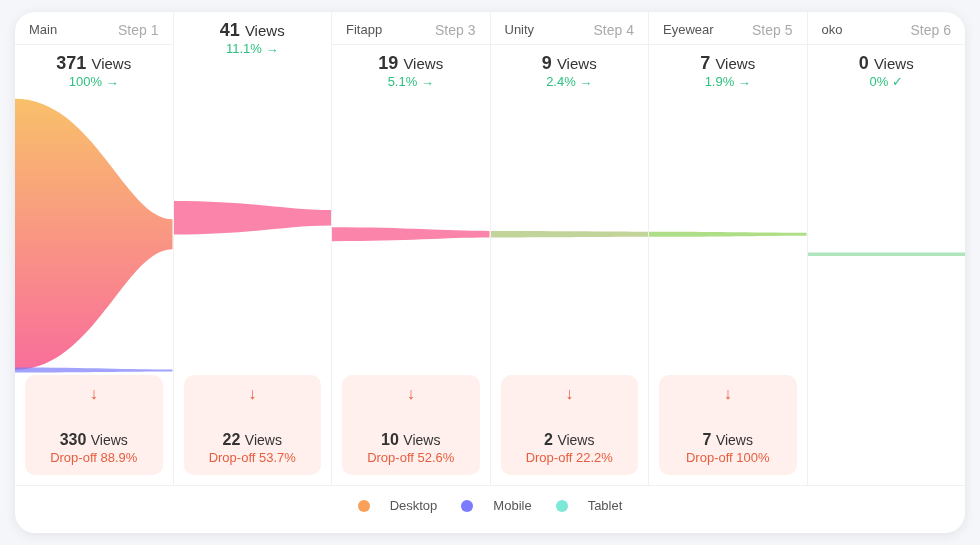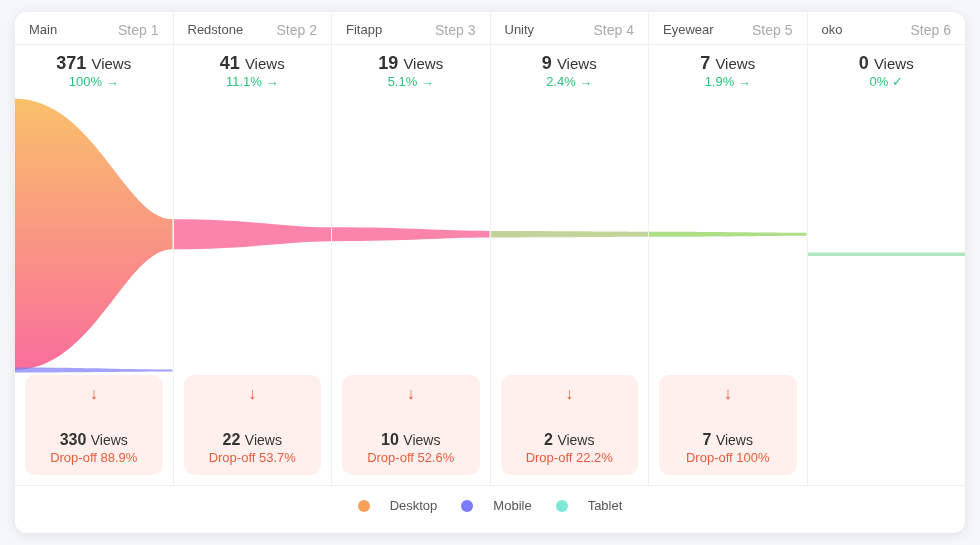--- a/index.html
+++ b/index.html
@@ -7,21 +7,21 @@
       font-family: -apple-system, BlinkMacSystemFont, 'Segoe UI', sans-serif;
       background: #f5f6fa;
       display: flex;
       justify-content: center;
       align-items: center;
       width: 980px;
       height: 545px;
     }
     .chart-container {
       background: #fff;
-      border-radius: 12px;
+      border-radius: 20px;
       box-shadow: 0 2px 12px rgba(0,0,0,0.08);
       width: 950px;
       padding: 0 0 16px 0;
       overflow: hidden;
     }
     .funnel-grid {
       display: flex;
       width: 100%;
       border-bottom: 1px solid #f0f0f0;
     }
@@ -147,24 +147,20 @@
              Z" fill="url(#grad0)"></path>
             <path d="M 0 272 C 79.16666666666667 272, 110.83333333333333 274, 158.33333333333334 274 L 158.33333333333334 276 C 110.83333333333333 276, 79.16666666666667 277, 0 277 Z" fill="#7b7bff" opacity="0.7"></path>
           </svg></div>
         <div class="dropoff-box">
           <span class="dropoff-arrow">↓</span>
           <div class="dropoff-views"><strong>330</strong> <span>Views</span></div>
           <div class="dropoff-pct">Drop-off 88.9%</div>
         </div>
       </div>
       <div class="funnel-col">
-        <div class="col-header">
-          <span class="col-name">Redstone</span>
-          <span class="step-label">Step 2</span>
-        </div>
         <div class="col-stats">
           <div class="views-count"><strong>41</strong> <span>Views</span></div>
           <div class="views-pct">11.1% →</div>
         </div>
         <div class="funnel-visual" style="height: 240px;"><svg viewBox="0 0 158.33333333333334 280" width="100%" height="100%" preserveAspectRatio="none">
             <defs></defs>
             <path d="M 0 125.0816 
              C 79.16666666666667 125.0816, 110.83333333333333 133.1456, 158.33333333333334 133.1456
              L 158.33333333333334 146.8544
              C 110.83333333333333 146.8544, 79.16666666666667 154.9184, 0 154.9184

